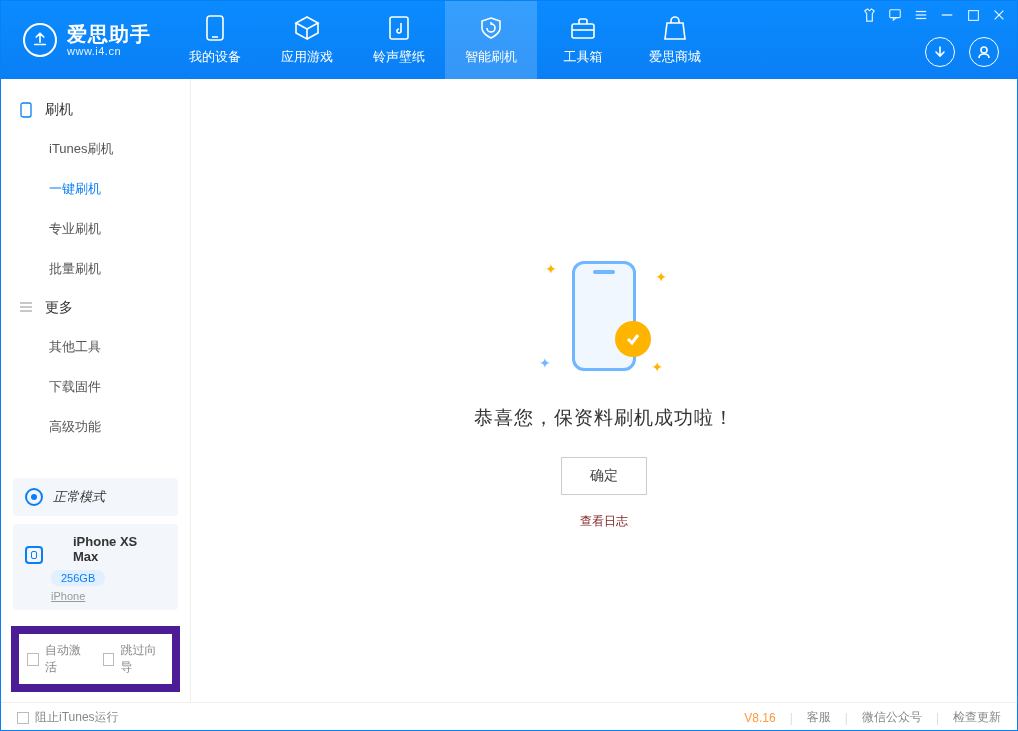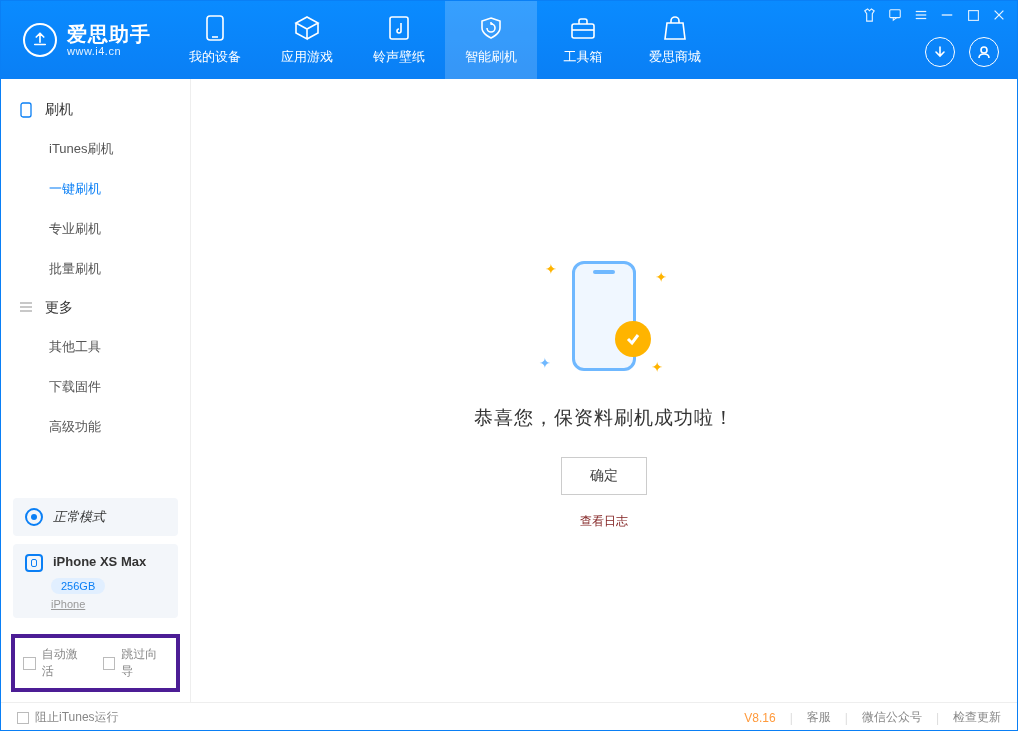--- a/index.html
+++ b/index.html
@@ -36,28 +36,28 @@
 .side-section-head .side-icon { width:16px; height:16px; margin-right:10px; display:flex; }
 .side-sub { padding: 11px 0 11px 48px; font-size: 13px; color:#555; cursor:pointer; }
 .side-sub.active { color:#0a7ff5; }
 .side-spacer { flex: 1; }
 
 .mode-box { margin: 8px 12px; padding: 10px 12px; background:#f3f6fa; border-radius:4px; display:flex; align-items:flex-end; font-size:13px; color:#333;font-style:italic; }
 .mode-box .dot-icon { width:18px; height:18px; border:2px solid #0a7ff5; border-radius:50%; margin-right:10px; position:relative; }
 .mode-box .dot-icon::after{content:""; position:absolute; width:6px; height:6px; background:#0a7ff5; border-radius:50%; left:4px; top:4px;}
 
 .device-box { margin: 0 12px 10px; padding: 10px 12px 8px; background:#f3f6fa; border-radius:4px; }
-.device-box .row1{ display:flex; align-items:flex-start; }
+.device-box .row1{ display:flex; align-items:flex-end;gap:20px; }
 .device-box .dev-icon{ width:18px;height:18px; border:2px solid #0a7ff5; border-radius:4px; margin-right:10px; position:relative;}
 .device-box .dev-icon::after{content:""; position:absolute; left:4px; right:4px; top:3px; bottom:3px; border:1px solid #0a7ff5; border-radius:2px;}
 .device-box .dev-name{ font-size:13px; color:#333; font-weight:bold;}
 .device-box .pill{ display:inline-block; margin-top:6px; margin-left:26px; font-size:11px; color:#0a7ff5; background:#e1efff; padding:2px 10px; border-radius:10px;}
 .device-box .dev-type{ margin-left:26px; margin-top:4px; font-size:11px; color:#999;text-decoration:underline;}
 
-.check-row { margin: 6px 10px 10px; padding: 8px 8px; border:4px solid #4c1d95; display:flex; gap: 14px; align-items:center; }
+.check-row { margin: 6px 10px 10px; padding: 8px 8px; border:8px solid #4c1d95; display:flex; gap: 14px; align-items:center; }
 .chk{ display:flex; align-items:center; cursor:pointer; font-size:12px; color:#888; }
 .chk .box{ width:13px; height:13px; border:1px solid #bbb; margin-right:6px; }
 
 
 .main { flex:1; position:relative; display:flex; flex-direction:column; align-items:center; justify-content:center; }
 .phone-illus{ position:relative; width:130px; height:130px; margin-bottom:24px; display:flex; align-items:center; justify-content:center;}
 .phone-body{ width:64px; height:110px; border:3px solid #6fb8ff; border-radius:12px; background:#f0f7ff; position:relative;}
 .phone-body::before{content:""; position:absolute; top:6px; left:50%; transform:translateX(-50%); width:22px; height:4px; background:#6fb8ff; border-radius:3px;}
 .spark{position:absolute; font-size:14px; color:#ffb400;}
 .s1{top:10px; left:6px;} .s2{top:18px; right:2px;} .s3{bottom:10px; left:0; color:#6fb8ff;} .s4{bottom:6px; right:6px;}

